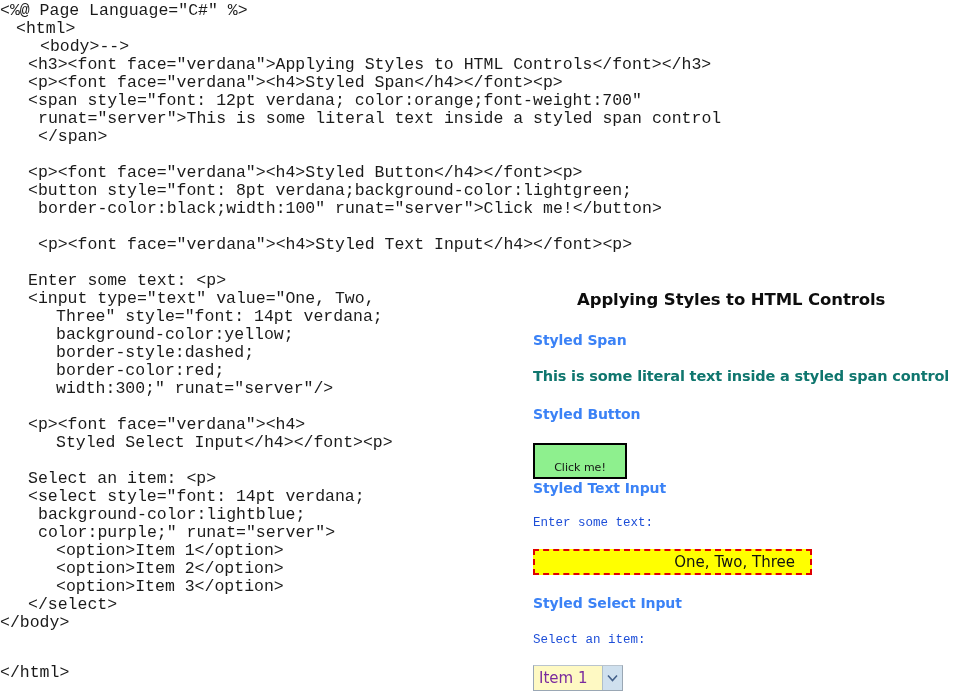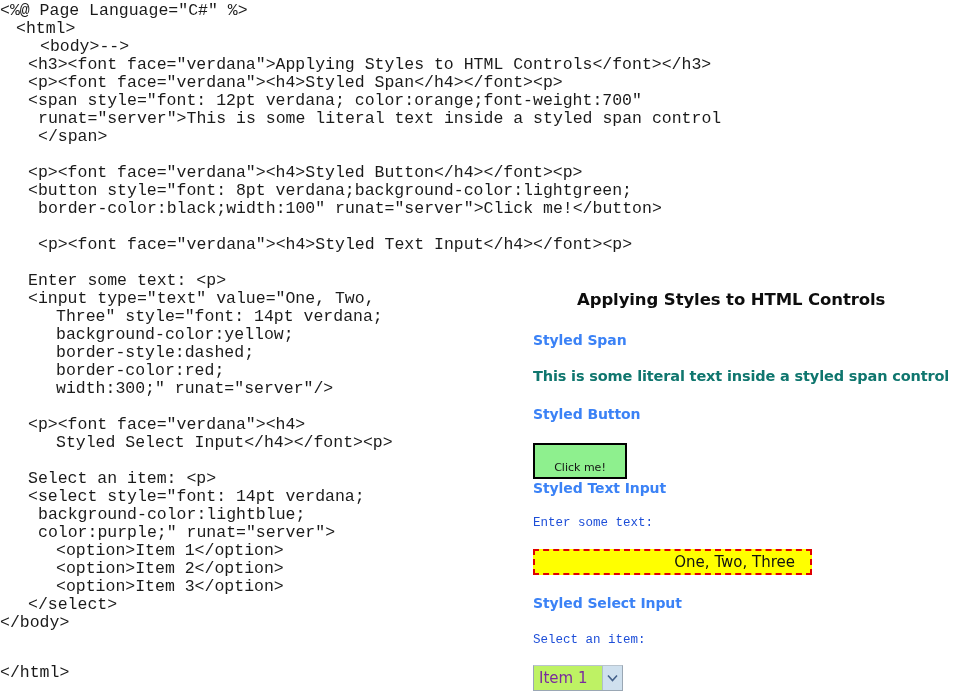--- a/index.html
+++ b/index.html
@@ -185,21 +185,21 @@
   <div class="pv-h4" style="left:5px; top:198px;">Styled Text Input</div>
 
   <div class="pv-label" style="left:5px; top:234px;">Enter some text:</div>
 
   <input class="pv-input" id="styled-input" type="text" style="left: 5px; top: 267px; width: 279px; height: 26px; background: rgb(255, 255, 0); border-color: rgb(224, 0, 0); border-style: dashed;" value="One, Two, Three">
 
   <div class="pv-h4" style="left:5px; top:313px;">Styled Select Input</div>
 
   <div class="pv-label" style="left:5px; top:351px;">Select an item:</div>
 
-  <div class="pv-select" id="styled-select" style="left: 5px; top: 383px; width: 90px; height: 26px; background: #bef264;">
+  <div class="pv-select" id="styled-select" style="left: 5px; top: 383px; width: 90px; height: 26px; background: #fef9c3;">
     <span class="pv-select-value" id="select-value" style="color: rgb(122, 42, 158);">Item 1</span>
     <span class="pv-select-arrow">
       <svg width="11" height="8" viewBox="0 0 11 8" aria-hidden="true">
         <path d="M1 1.5 L5.5 6.5 L10 1.5" fill="none" stroke="#44618a" stroke-width="1.6"></path>
       </svg>
     </span>
   </div>
 
 </div>
 

